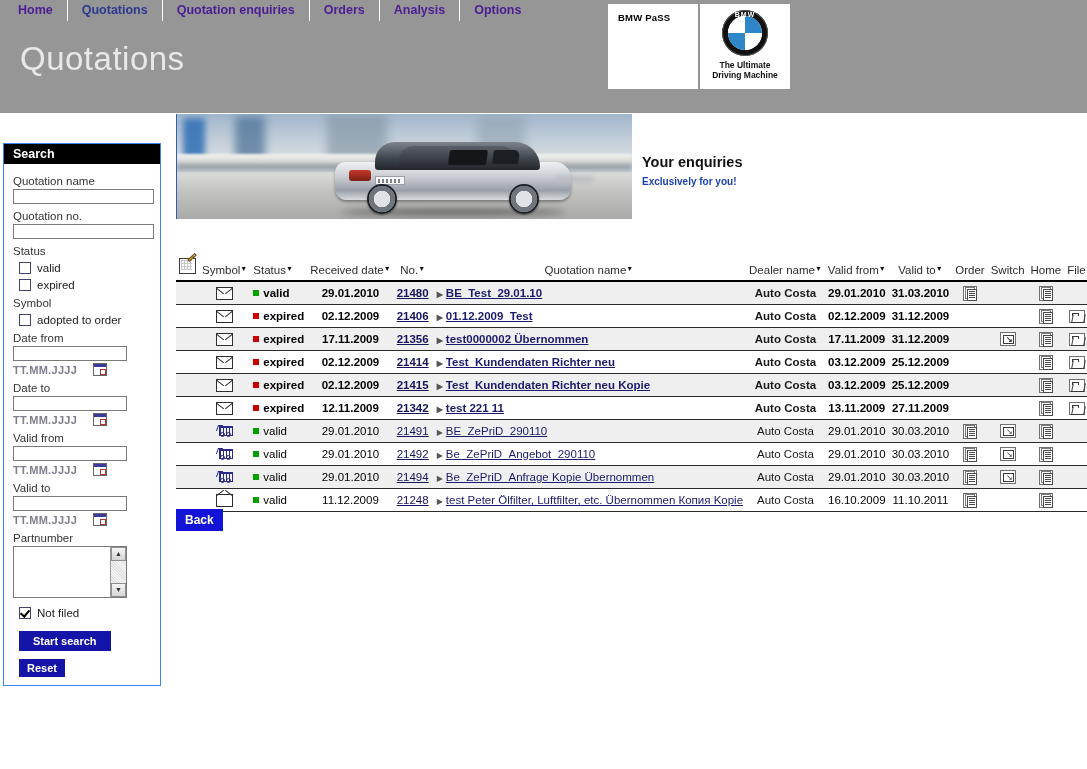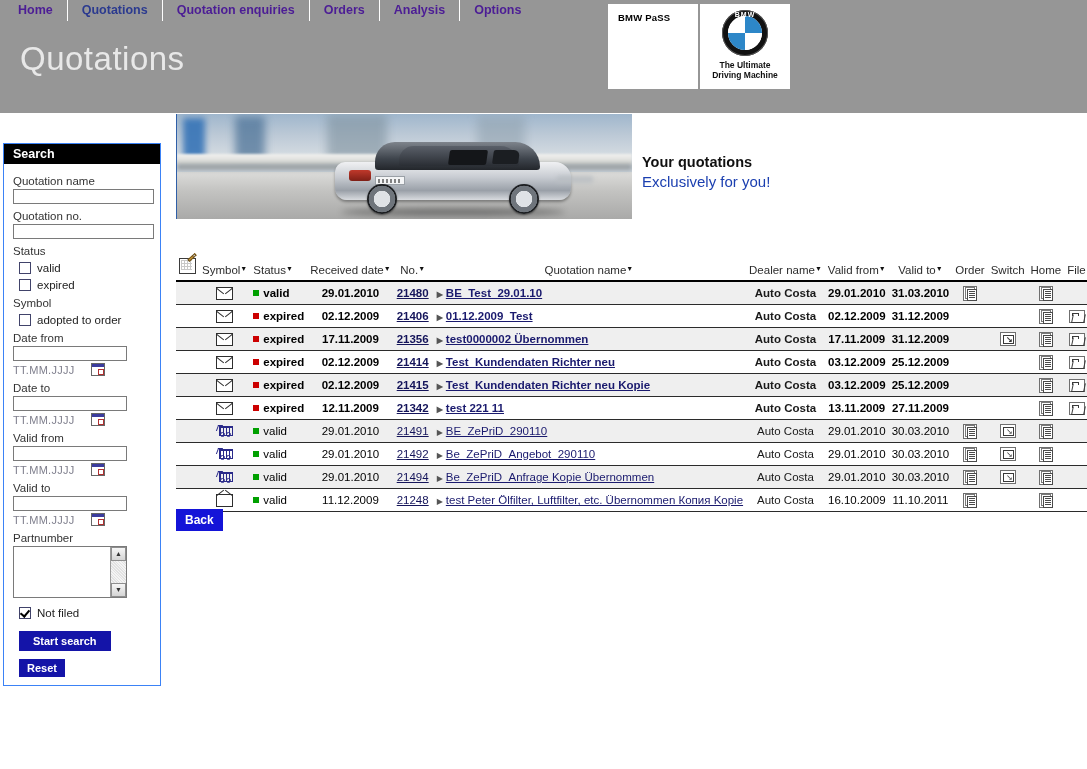--- a/index.html
+++ b/index.html
@@ -183,20 +183,21 @@
   .date-hint {
     display: flex;
     align-items: center;
     margin-top: 2px;
   }
   .date-hint .txt {
     font-size: 11px;
     color: #7e7e8c;
     margin-right: 16px;
     letter-spacing: 0.3px;
+    font-weight: bold;
   }
   .cal-icon {
     width: 14px; height: 13px;
     border: 1px solid #666;
     background: #ffffff;
     position: relative;
     box-sizing: border-box;
   }
   .cal-icon::before {
     content: "";
@@ -383,21 +384,21 @@
     position:absolute; left:230px; top:40px; width:36px; height:7px;
     background:#b8bdc2; filter: blur(2px); opacity:.8;
   }
 
   .your-quot {
     position: absolute;
     left: 466px; top: 38px;
     line-height: 20px;
   }
   .yq-1 { font-size: 14.5px; font-weight: bold; color: #111111; }
-  .yq-2 { font-size: 15px; font-weight: normal; color: #1b3fb0; }
+  .yq-2 { font-size: 10px; font-weight: bold; color: #1b3fb0; }
 
   .result-bar {
     position: absolute;
     left: 0; top: 112px;
     width: 911px;
     height: 22px;
   }
   .result-text {
     position: absolute;
     left: 2px; top: 2px;
@@ -815,21 +816,21 @@
         <div class="car-win-b"></div>
         <div class="car-tail"></div>
         <div class="car-plate"></div>
         <div class="wheel rear"></div>
         <div class="wheel front"></div>
         <div class="car-streak"></div>
       </div>
     </div>
 
     <div class="your-quot">
-      <div class="yq-1">Your quotations</div>
+      <div class="yq-1">Your enquiries</div>
       <div class="yq-2">Exclusively for you!</div>
     </div>
 
 
     <table class="qt">
       <thead>
         <tr id="thead-row">
             <th style="text-align: center; width: 26px;"><span class="ic-header-edit"><span class="grid"></span><span class="pencil"></span></span></th>
             <th style="text-align: center; width: 56px;"><span>Symbol</span><span class="sortarrow">▼</span></th>
             <th style="text-align: left; width: 58px;"><span>Status</span><span class="sortarrow">▼</span></th>

